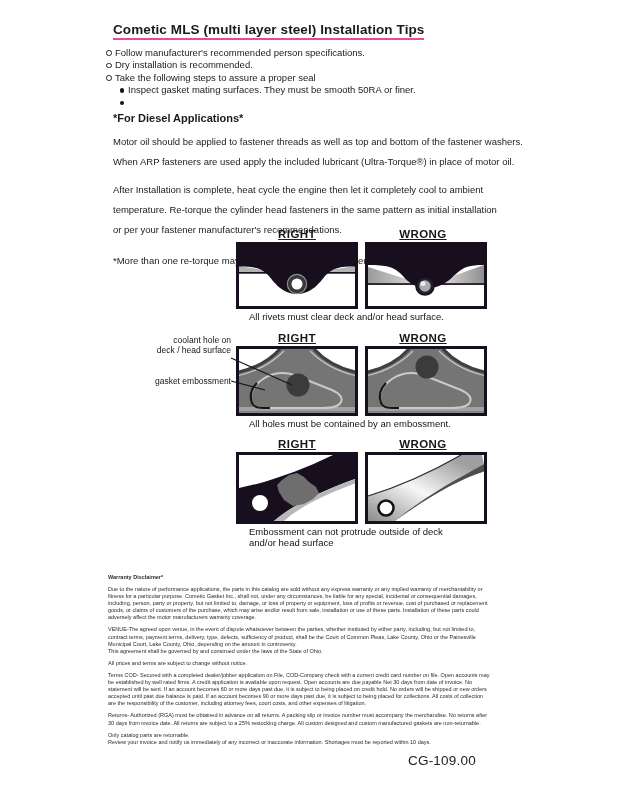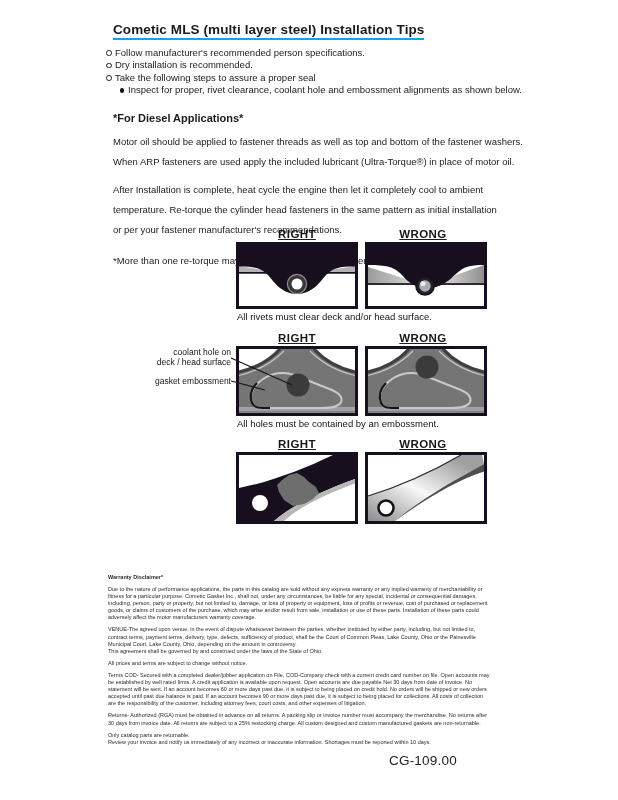--- a/index.html
+++ b/index.html
@@ -5,21 +5,21 @@
   html,body{margin:0;padding:0;background:#e8e8e8;}
   .page{
     position:relative;width:618px;height:800px;background:#ffffff;
     font-family:"Liberation Sans","DejaVu Sans",sans-serif;color:#1b1b1b;
     overflow:hidden;margin:0 auto;
   }
   
   .top-text{position:absolute;left:106px;top:20px;width:430px;}
   .title{
     display:inline-block;margin:0 0 7px 7px;font-size:13.5px;font-weight:bold;
-    letter-spacing:.1px;border-bottom:2px solid #0ea5e9;padding-bottom:1px;
+    letter-spacing:.1px;border-bottom:2px solid #ec4899;padding-bottom:1px;
   }
   ul.bullets{list-style:none;margin:0;padding:0;font-size:9.5px;line-height:12.4px;}
   ul.bullets li{position:relative;padding-left:9px;}
   .mark-o{
     position:absolute;left:0;top:3.2px;width:3.6px;height:3.6px;border:1px solid #222;
     border-radius:50%;display:inline-block;
   }
   ul.bullets li.sub{margin-left:13px;}
   .mark-f{
     position:absolute;left:1px;top:4.2px;width:4.2px;height:4.2px;background:#141414;
@@ -27,47 +27,48 @@
   }
   .diesel-h{margin:15px 0 0 7px;font-size:11px;font-weight:bold;}
   .para{margin:8px 0 0 7px;font-size:9.5px;line-height:20px;white-space:pre-line;}
   .para.note{margin-top:11px;}
   
   .diagrams{position:absolute;left:236px;top:228px;width:251px;}
   .dg-head{display:flex;gap:4px;margin-bottom:2px;text-decoration:underline;}
   .dg-head span{width:122px;text-align:center;font-size:11.5px;font-weight:600;letter-spacing:.4px;color:#161616;}
   .dg-panels{display:flex;gap:7px;}
   .dg-panels svg{display:block;}
-  .dg-caption{font-size:9.5px;line-height:10.5px;margin:3px 0 9px 1px;white-space:pre-line;color:#141414;}
+  .dg-caption{font-size:9.5px;line-height:10.5px;margin:3px 0 9px 13px;white-space:pre-line;color:#141414;}
   .ann{
     position:absolute;right:100%;margin-right:5px;width:112px;text-align:right;
     font-size:8.5px;line-height:9.8px;white-space:pre-line;color:#161616;
   }
-  .ann-coolant{top:120px;}
+  .ann-coolant{top:108px;}
   .ann-emboss{top:149px;}
   .conn-overlay{position:absolute;left:-116px;top:110px;pointer-events:none;z-index:3;}
   
   .fineprint{position:absolute;left:108px;top:574px;width:420px;color:#2b2b2b;}
   .fp-h{font-size:5.5px;font-weight:bold;margin:0 0 6px 0;}
   .fp-p{font-size:5.5px;line-height:7.1px;margin:0 0 5px 0;white-space:pre-line;}
-  .pagenum{position:absolute;left:389px;top:753px;font-size:13.5px;color:#222;letter-spacing:.2px;}
+  .pagenum{position:absolute;left:408px;top:753px;font-size:13.5px;color:#222;letter-spacing:.2px;}
 </style>
 </head>
 <body>
 
 <div class="page">
 
   <div class="top-text">
     <h1 class="title">Cometic MLS (multi layer steel) Installation Tips</h1>
 
     <ul class="bullets">
       <li><span class="mark-o"></span><span>Follow manufacturer's recommended person specifications.</span></li>
       <li><span class="mark-o"></span><span>Dry installation is recommended.</span></li>
       <li><span class="mark-o"></span><span>Take the following steps to assure a proper seal</span></li>
-      <li class="sub"><span class="mark-f"></span><span>Inspect for proper, rivet clearance, coolant hole and embossment alignments as shown below.</span></li>
+      <li class="sub"><span class="mark-f"></span><span>Inspect gasket mating surfaces.  They must be smooth 50RA or finer.</span></li>
+      <li class="sub"><span class="mark-f"></span></li>
     </ul>
 
     <h2 class="diesel-h">*For Diesel Applications*</h2>
     <p class="para">Motor oil should be applied to fastener threads as well as top and bottom of the fastener washers.
 When ARP fasteners are used apply the included lubricant (Ultra-Torque®) in place of motor oil.</p>
     <p class="para">After Installation is complete, heat cycle the engine then let it completely cool to ambient
 temperature. Re-torque the cylinder head fasteners in the same pattern as initial installation
 or per your fastener manufacturer's recommendations.</p>
     <p class="para note">*More than one re-torque may be required to achieve proper fastener stretch*</p>
   </div>
@@ -181,20 +182,22 @@
           </linearGradient>
         </defs>
         <rect x="0" y="0" width="122" height="72" fill="#ffffff"></rect>
         <path d="M3,44 C36,34 70,18 96,3 L117,3 L119,12 C86,30 52,50 30,69 L3,69 Z" fill="url(#r3w-grad)"></path>
         <path d="M3,44 C36,34 70,18 96,3" fill="none" stroke="#2b2b2b" stroke-width="1.3"></path>
         <path d="M119,12 C86,30 52,50 30,69 C62,46 92,28 119,19.5 Z" fill="#4e4e4e"></path>
         <circle cx="21" cy="56" r="7.5" fill="#ffffff" stroke="#111111" stroke-width="2.5"></circle>
         <rect x="1.5" y="1.5" width="119" height="69" fill="none" stroke="#170f1e" stroke-width="3"></rect>
       </svg>
     </div>
+    <div class="dg-caption">Embossment can not protrude outside of deck
+and/or head surface</div>
   </div>
 
   <div class="fineprint">
     <div class="fp-h">Warranty Disclaimer*</div>
     <p class="fp-p">Due to the nature of performance applications, the parts in this catalog are sold without any express warranty or any implied warranty of merchantability or
 fitness for a particular purpose.  Cometic Gasket Inc., shall not, under any circumstances, be liable for any special, incidental or consequential damages,
 including, person, party or property, but not limited to, damage, or loss of property or equipment, loss of profits or revenue, cost of purchased or replacement
 goods, or claims of customers of the purchase, which may arise and/or result from sale, installation or use of these parts.  Installation of these parts could
 adversely affect the motor manufacturers warranty coverage.</p>
     <p class="fp-p">VENUE-The agreed upon venue, in the event of dispute whatsoever between the parties, whether instituted by either party, including, but not limited to,

